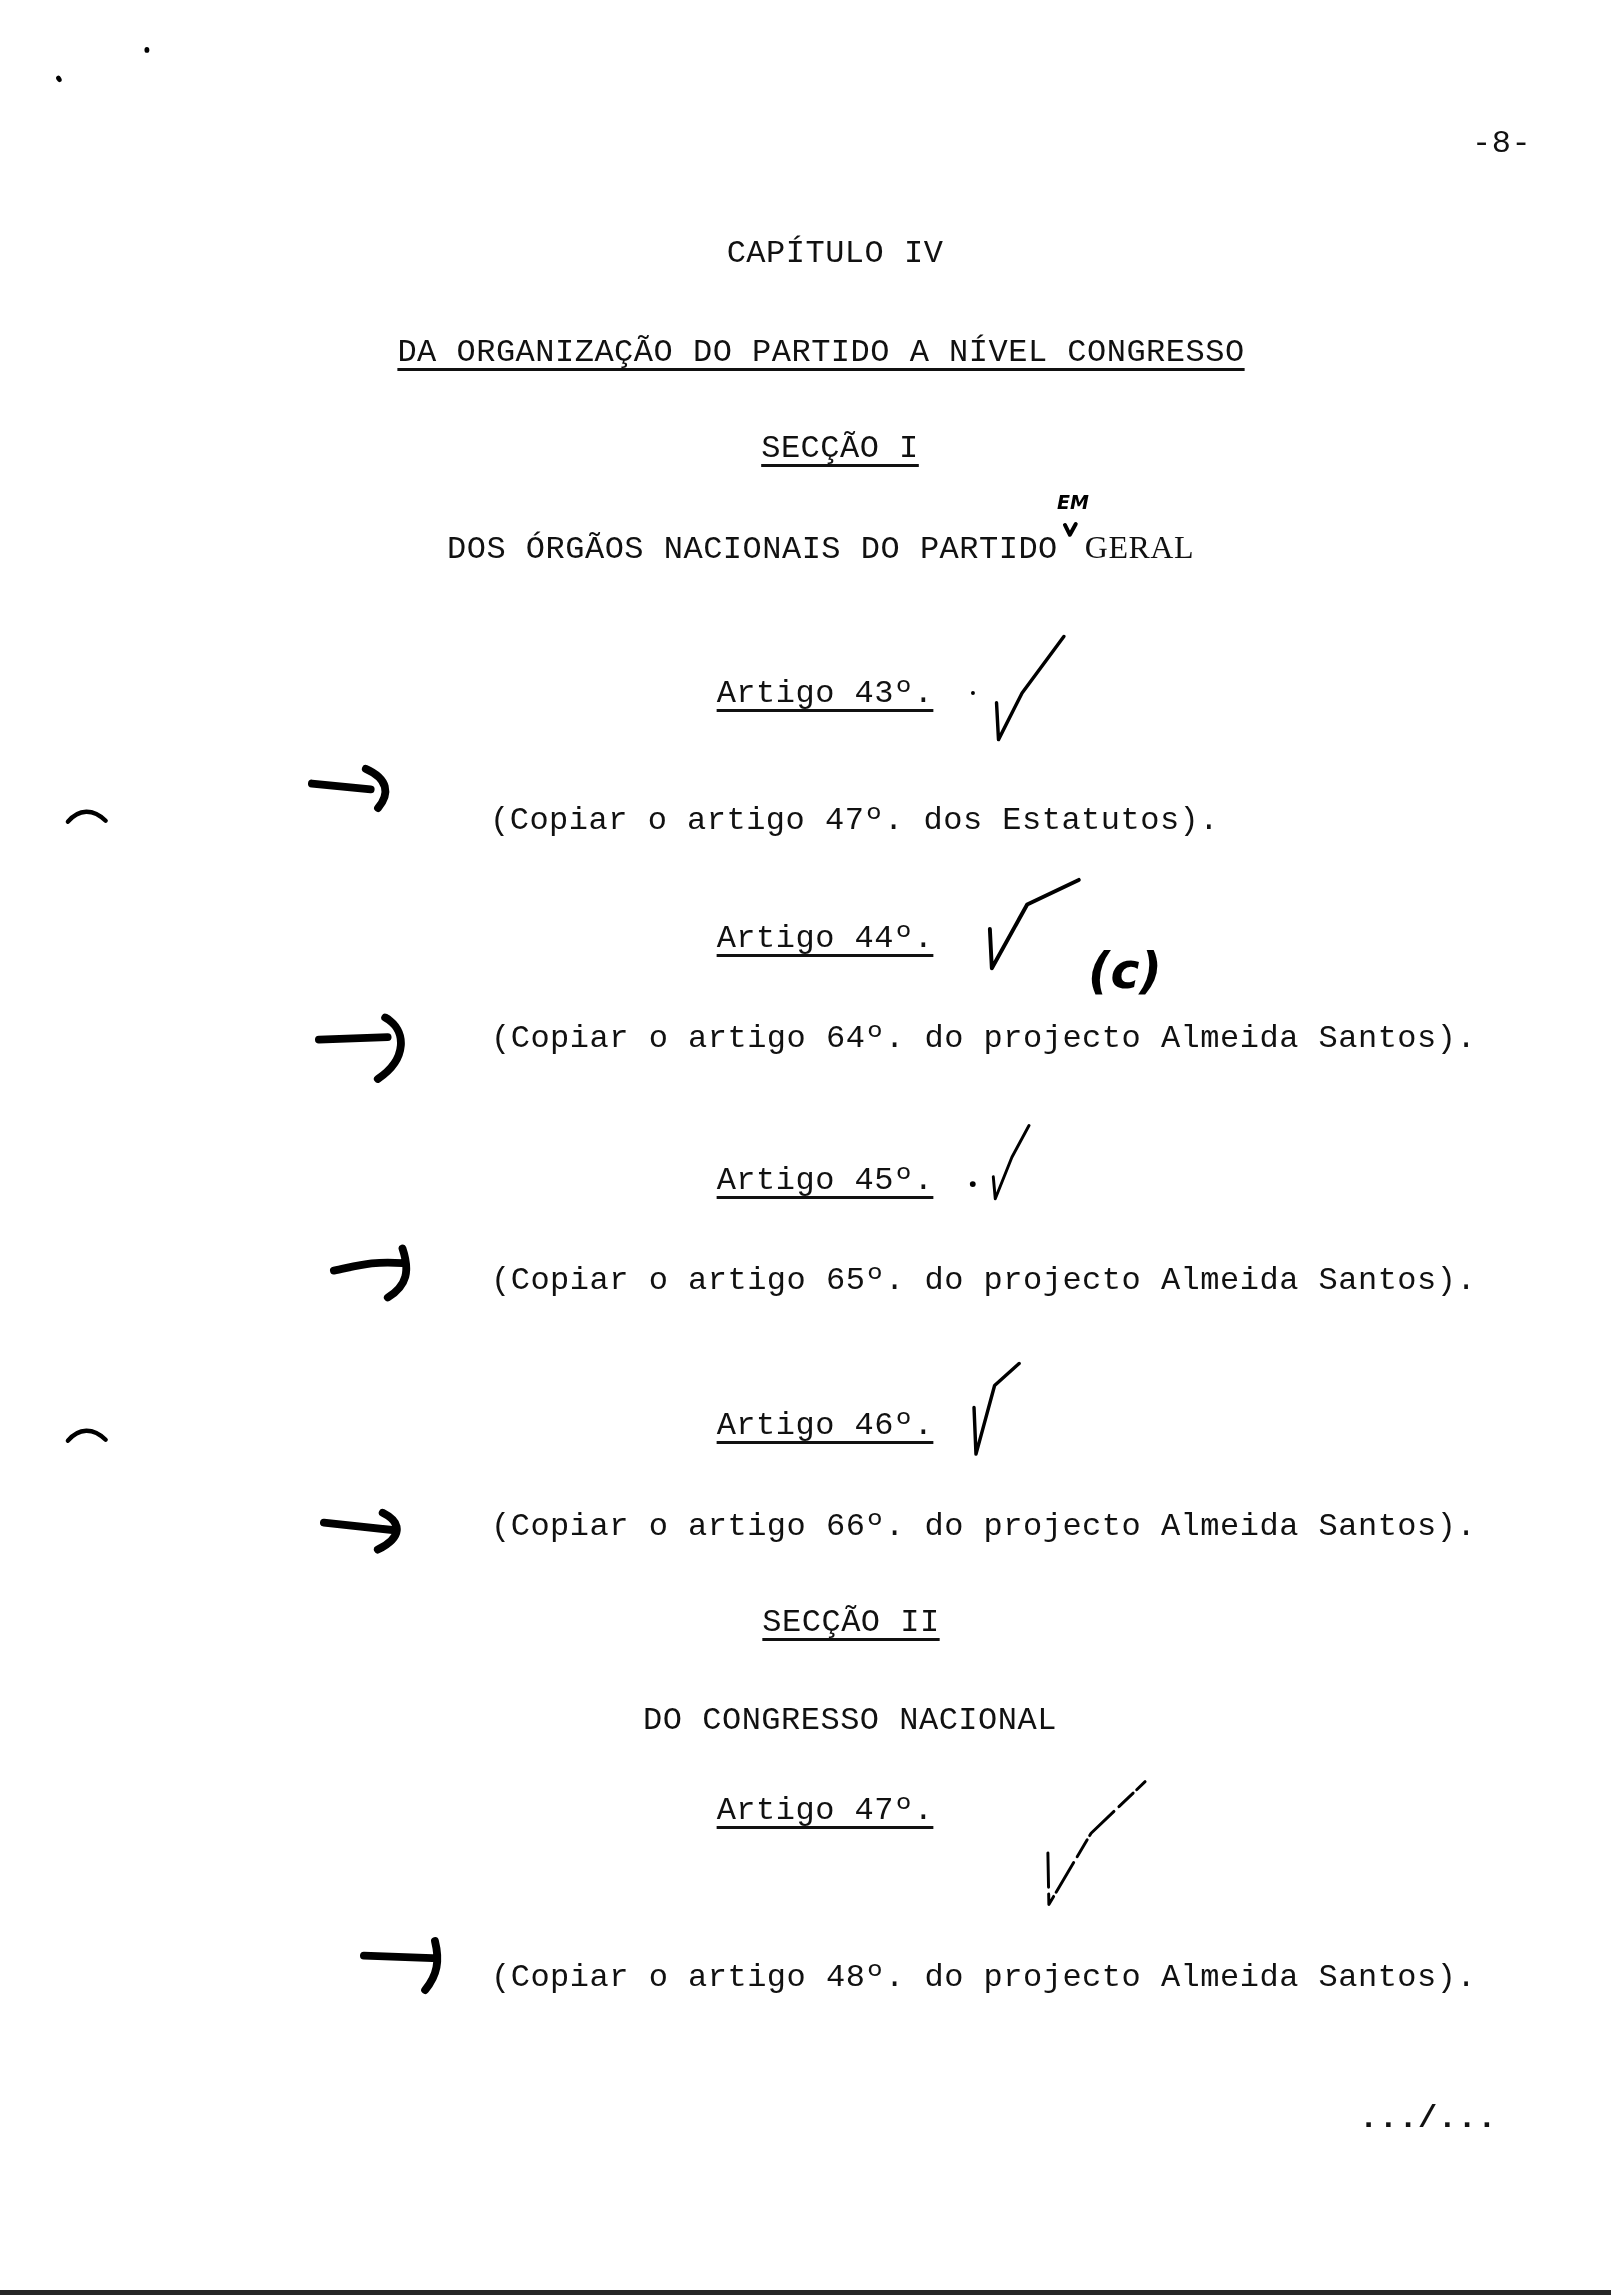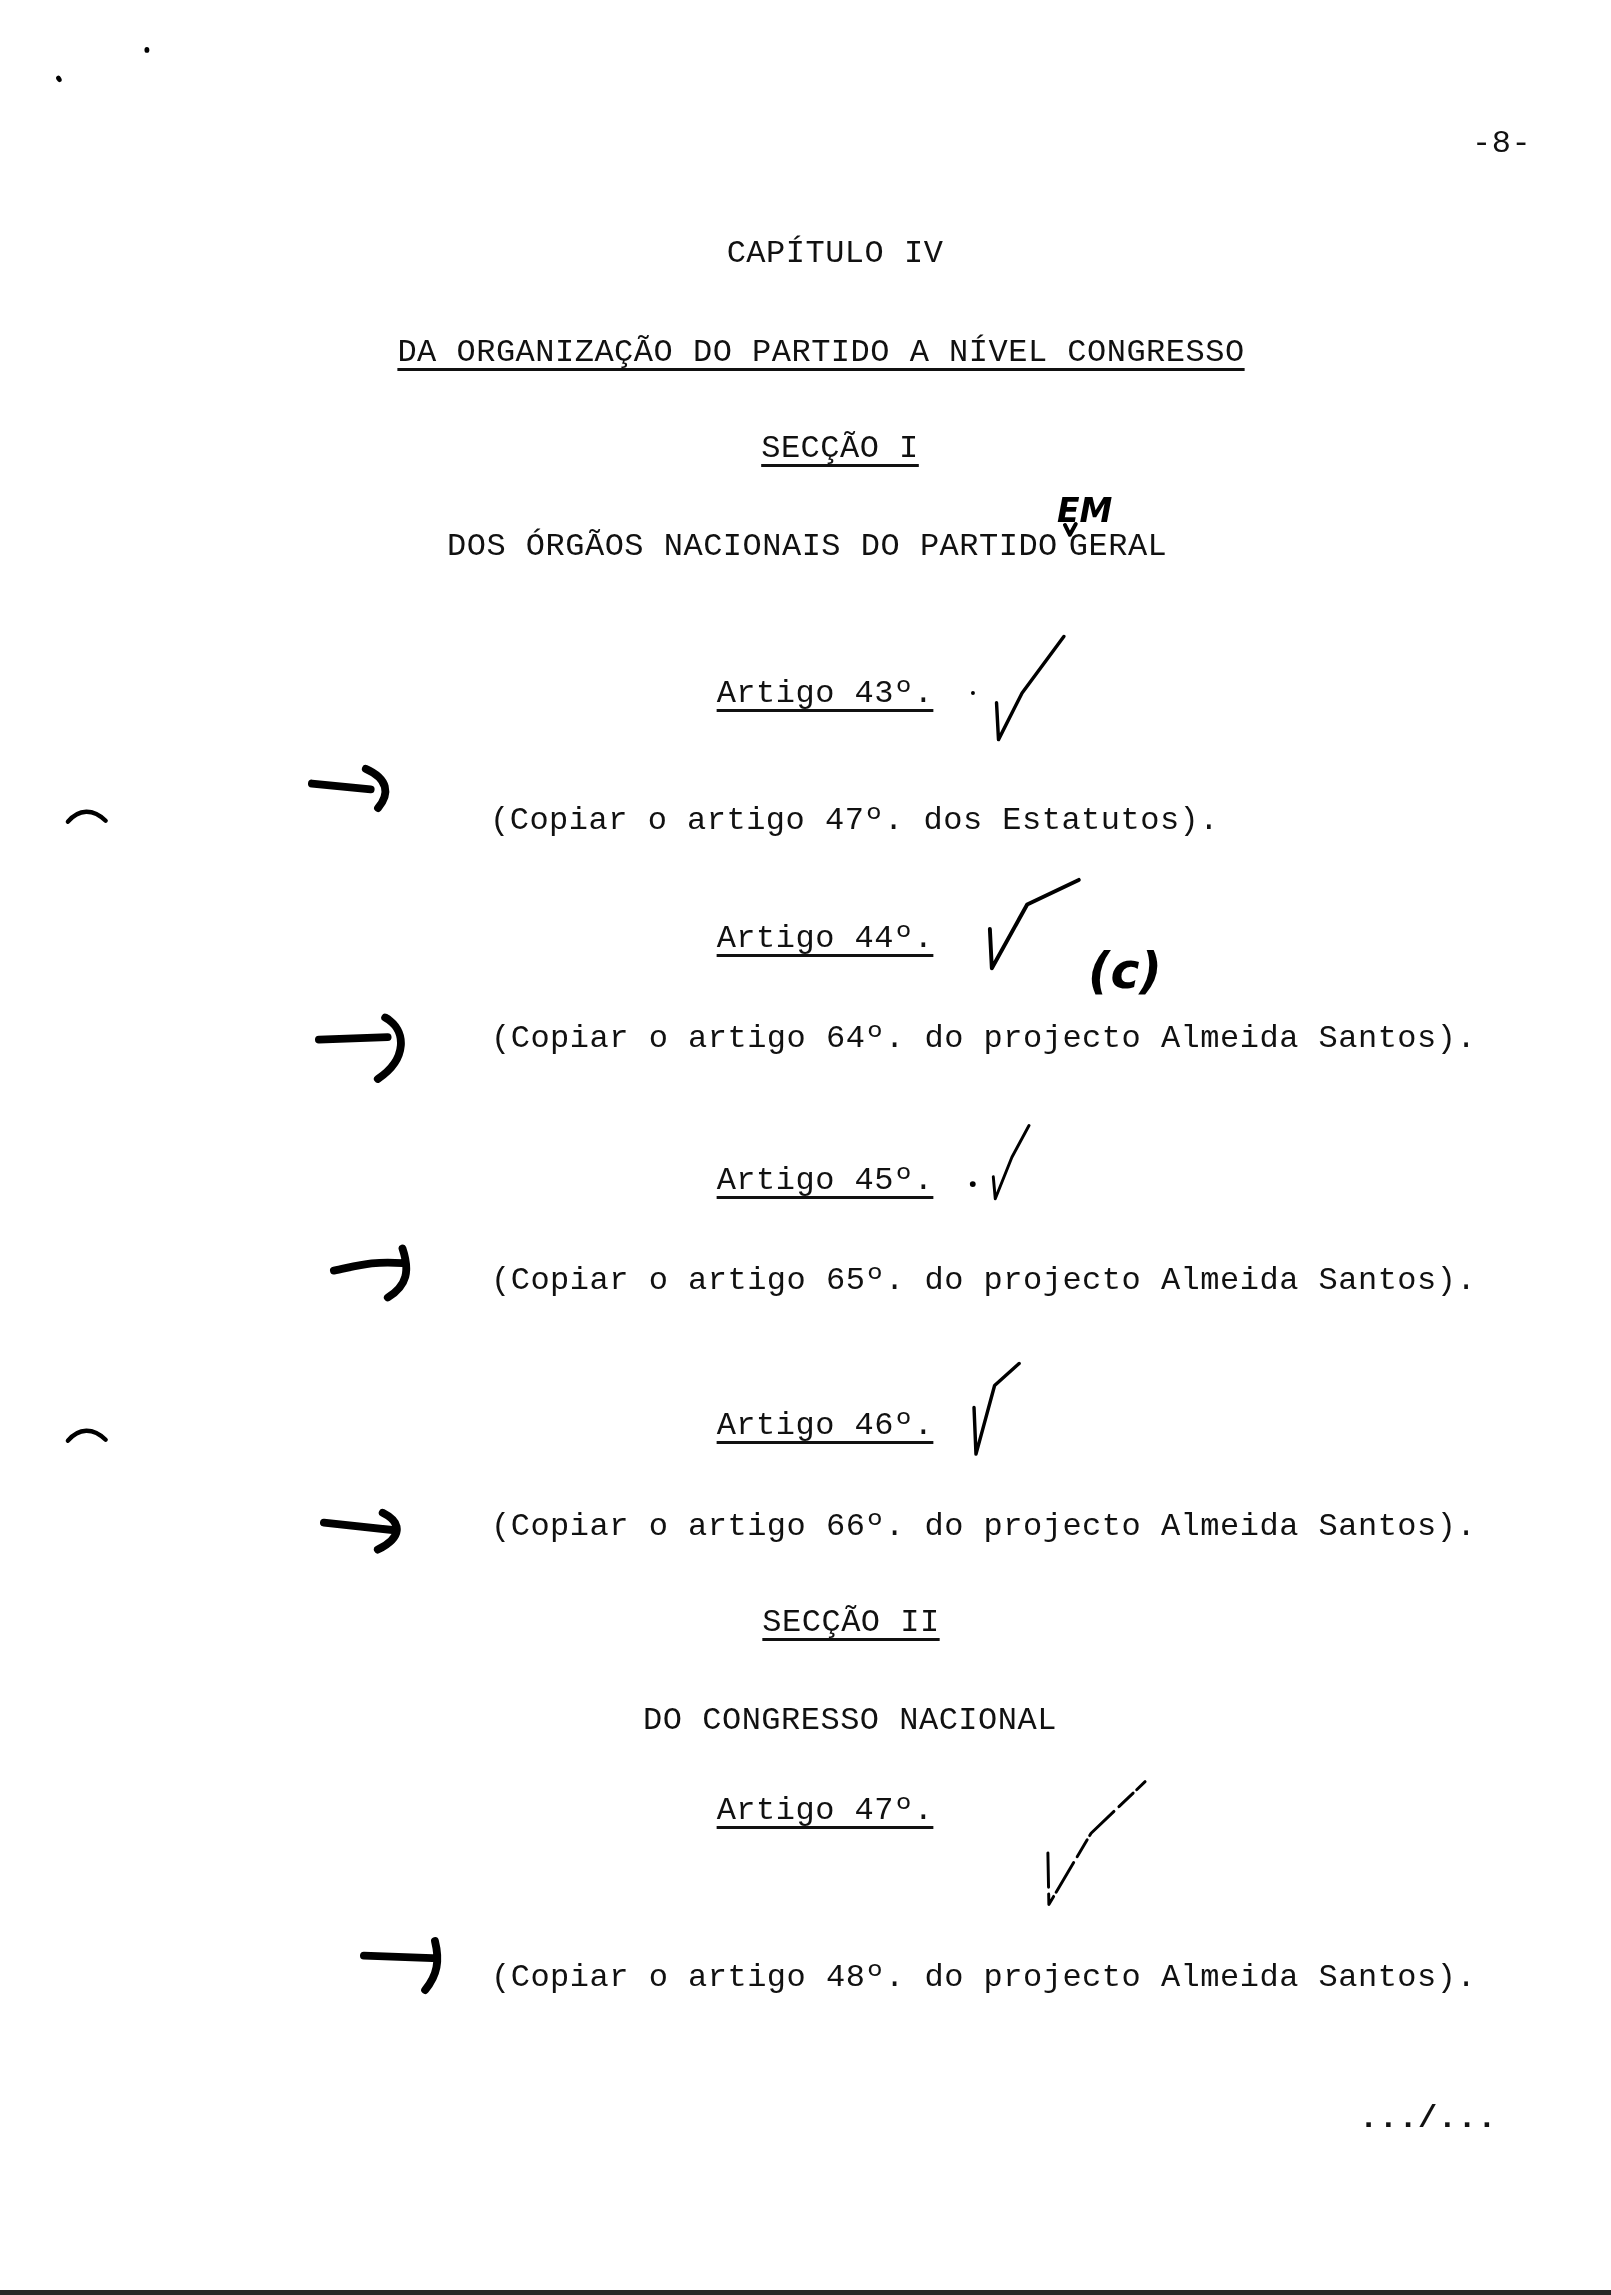--- a/index.html
+++ b/index.html
@@ -16,23 +16,23 @@
 </head>
 <body>
 
 <div class="t" style="left:1472px; top:128px; font-size:32px;">-8-</div>
 
 <div class="t center" style="left:835px; top:238px;">CAPÍTULO IV</div>
 <div class="t center u" style="left:821px; top:337px;">DA ORGANIZAÇÃO DO PARTIDO A NÍVEL CONGRESSO</div>
 
 <div class="t center u" style="left:840px; top:433px;">SECÇÃO I</div>
 <div class="t" style="left:447px; top:531px;">
-  <span>DOS ÓRGÃOS NACIONAIS DO PARTIDO</span><span style="margin-left:11px;">GERAL</span>
+  <span>DOS ÓRGÃOS NACIONAIS DO PARTIDO</span><span style="margin-left:27px;font-family:Liberation Serif, serif;">GERAL</span>
 </div>
-<div class="handtext" style="left:1057px; top:491px; font-size:33px;">EM</div>
+<div class="handtext" style="left:1057px; top:491px; font-size:19px;">EM</div>
 <svg class="hw" style="left:1061px; top:521px;" width="19.7" height="19.7" viewBox="0 0 40 40">
   <path class="ink" d="M8 8 L18 28 L30 6" stroke-width="8"></path>
 </svg>
 
 <div class="t center u" style="left:825px; top:678px;">Artigo 43º.</div>
 <svg class="hw" style="left:963px; top:634px;" width="128" height="113" viewBox="0 0 260 230">
   <circle cx="20" cy="120" r="4" fill="#000"></circle>
   <path class="ink" d="M68 140 L72 215 L120 120 L205 5" stroke-width="7"></path>
 </svg>
 <svg class="hw" style="left:307px; top:759px;" width="98" height="54" viewBox="0 0 200 110">

